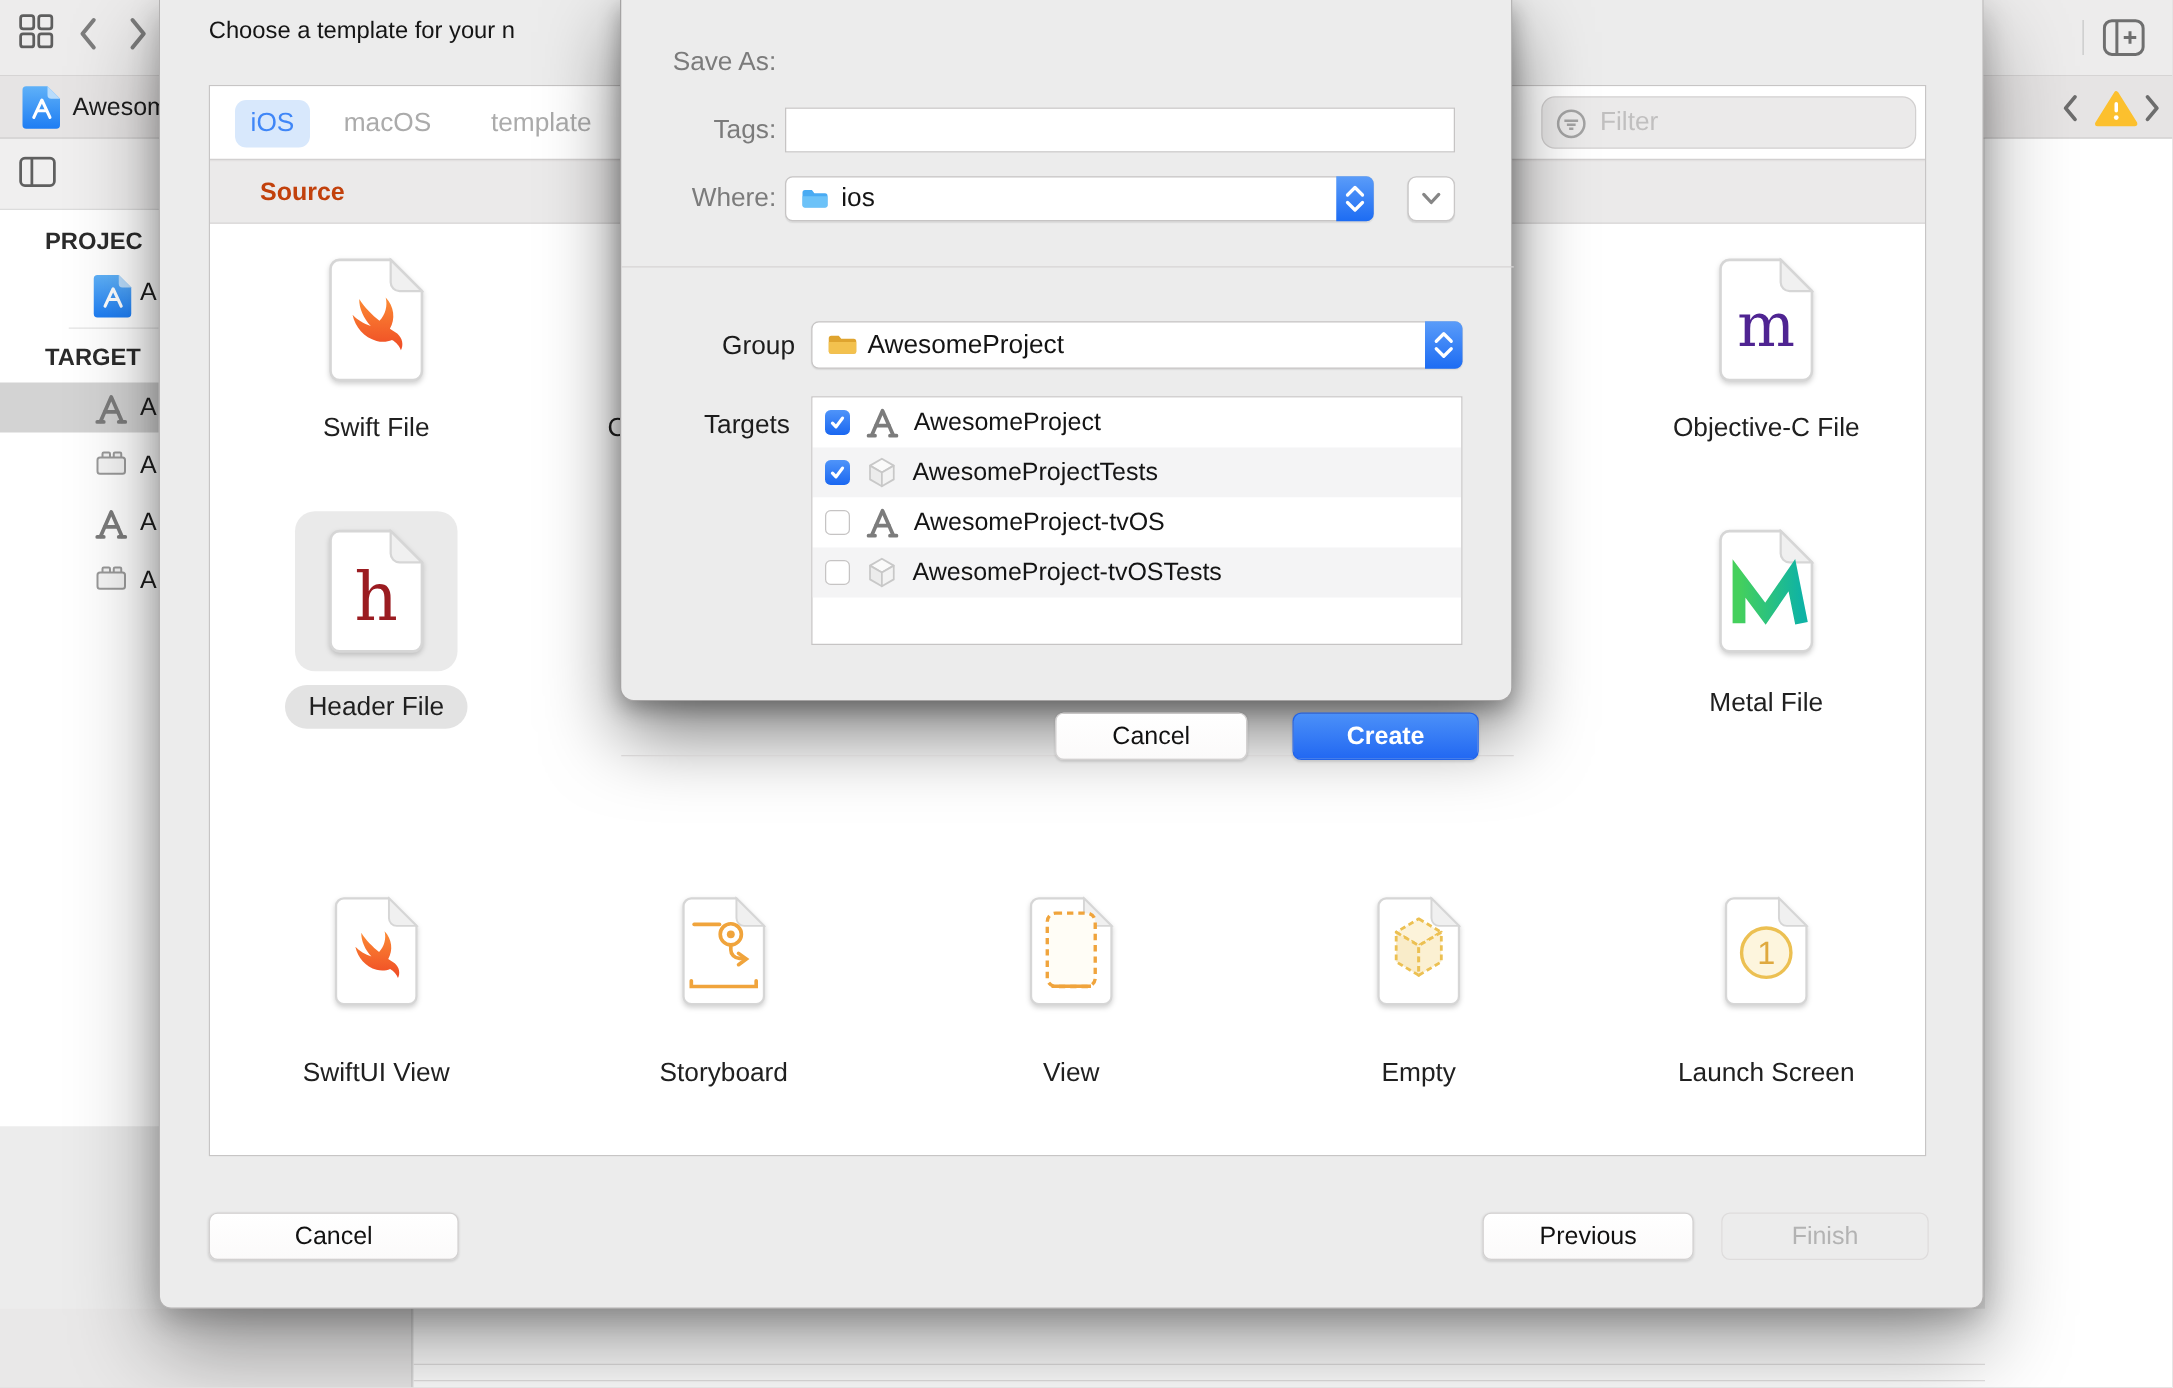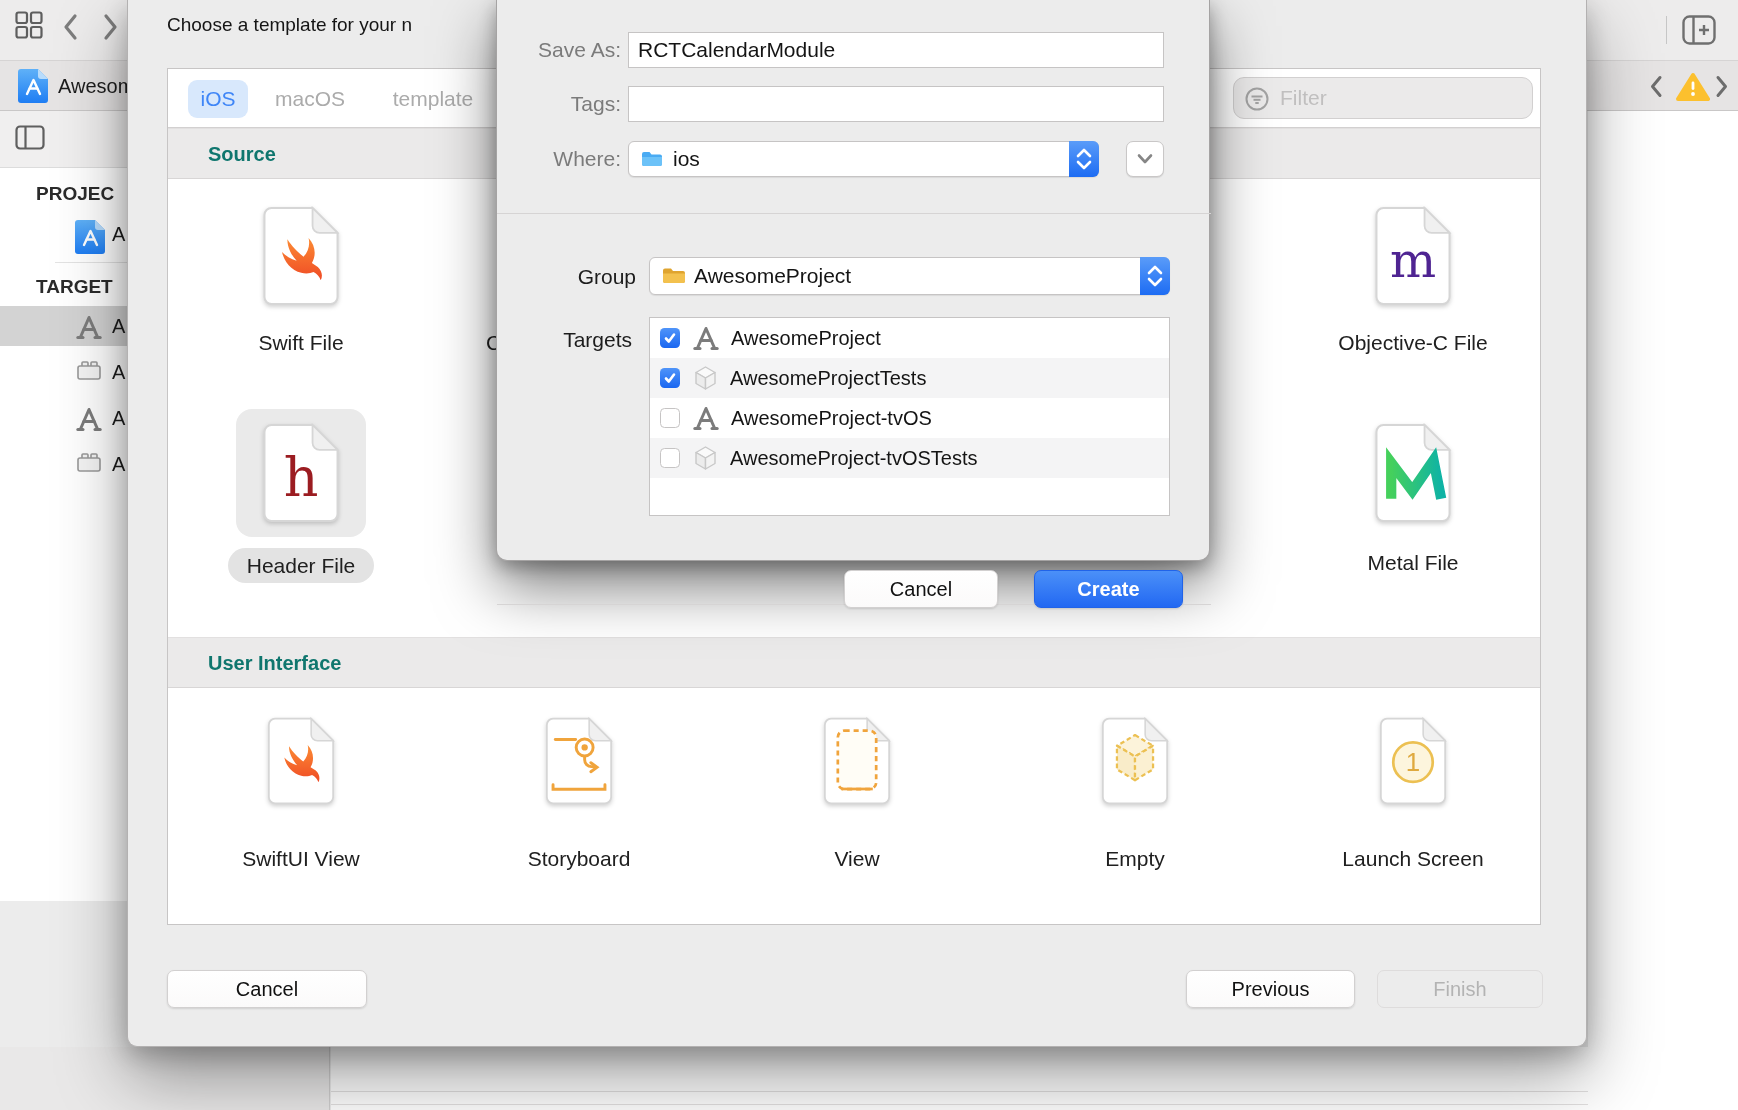--- a/index.html
+++ b/index.html
@@ -35,21 +35,21 @@
   .ptab{position:absolute;top:11px;height:38px;line-height:38px;font-size:21px;color:#ababab;text-align:center;border-radius:9px;}
   .ptab.sel{left:20px;width:60px;background:#d8e8fc;color:#3f86f7;}
   .ptab.t1{left:100px;width:84px;}
   .ptab.t2{left:215px;width:100px;}
   .filter{position:absolute;left:1065px;top:8px;width:300px;height:42px;border:1px solid #d2d0d0;border-radius:11px;background:#ebeaea;}
   .filter .ico{left:10px;top:8px;}
   .filter input{position:absolute;left:44px;top:4px;width:240px;height:32px;border:none;outline:none;background:transparent;
                 font-size:21px;color:#3a3a3a;font-family:"Liberation Sans",sans-serif;}
   .filter input::placeholder{color:#c0bfbf;}
   .band{position:absolute;left:0;width:1372px;height:51px;background:#ebeaea;border-bottom:1px solid #d8d6d6;border-top:1px solid #e2e0e0;}
-  .band span{position:absolute;left:40px;top:0;height:50px;line-height:50px;font-size:20px;font-weight:bold;color:#0f766e;}
+  .band span{position:absolute;left:40px;top:0;height:50px;line-height:50px;font-size:20px;font-weight:bold;color:#c2410c;}
   .tcard{position:absolute;width:240px;}
   .t-ibox{position:absolute;left:50%;transform:translateX(-50%);top:0;filter:drop-shadow(0 2px 2px rgba(0,0,0,.18));}
   .t-label{position:absolute;left:0;width:240px;text-align:center;font-size:21px;color:#202020;white-space:nowrap;}
   .t-label .pill{display:inline-block;background:#e3e3e3;border-radius:18px;height:35px;line-height:35px;padding:0 19px;}
   .selbox{position:absolute;left:55px;width:130px;height:128px;background:#eaeaea;border-radius:16px;}
   .t-frag{position:absolute;font-size:21px;color:#202020;}
 
   .btn{position:absolute;height:38px;line-height:36px;text-align:center;font-size:20px;color:#111;
        background:linear-gradient(#ffffff,#fbfafa);border:1px solid #d2d0d0;border-radius:7px;
        box-shadow:0 1px 2px rgba(0,0,0,.12);cursor:default;}
@@ -226,23 +226,20 @@
                 <path d="M7.5,10.5 h11"></path>
                 <path d="M9.5,13.8 h7"></path>
                 <path d="M11.3,17 h3.4"></path>
               </svg></span>
           <input placeholder="Filter" style="">
         </div>
       </div>
       <div class="band" style="top:59px">
         <span>Source</span>
       </div>
-      <div class="band" style="top:568px">
-        <span>User Interface</span>
-      </div>
       <div id="cards">
           <div class="tcard" style="left: 13px; top: 137px; height: 165px;">
             <div class="t-ibox" style="width:77px;height:100px"><svg width="100%" height="100%" viewBox="0 0 60 78">
                 <path d="M7,1.5 H39 L58.5,21 V71 a5.5,5.5 0 0 1 -5.5,5.5 H7 A5.5,5.5 0 0 1 1.5,71 V7 A5.5,5.5 0 0 1 7,1.5 Z" fill="#fff" stroke="#d6d6d6" stroke-width="1.6"></path>
                 <path d="M39,1.5 L58.5,21 H44.5 A5.5,5.5 0 0 1 39,15.5 Z" fill="#f0f0f0" stroke="#d6d6d6" stroke-width="1.4"></path>
                 <defs>
                   <linearGradient id="sw" x1="0" y1="0" x2="0" y2="1">
                     <stop offset="0" stop-color="#fc8b34"></stop>
                     <stop offset="1" stop-color="#ef4b25"></stop>
                   </linearGradient>
@@ -344,21 +341,20 @@
           </div>
         </div>
     </div>
     <div class="btn" style="left:39px;top:970px;width:200px">Cancel</div>
     <div class="btn" style="left:1058px;top:970px;width:169px">Previous</div>
     <div class="btn disabled" style="left:1249px;top:970px;width:166px">Finish</div>
   </div>
 
   <div class="xsheet">
     <div class="sh-label" style="top:34px">Save As:</div>
-    <input class="sh-field" style="top: 32px;" value="RCTCalendarModule">
     <div class="sh-label" style="top:88px">Tags:</div>
     <input class="sh-field" style="top: 86px;" value="">
     <div class="sh-label" style="top:143px">Where:</div>
 
     <div class="sh-pop" style="left:131px;top:141px;width:471px">
       <span class="ico" style="left:12px;top:9px"><svg width="22" height="17" viewBox="0 0 22 17">
             <path d="M1,3 a2,2 0 0 1 2,-2 h5.5 l2,2.5 h8.5 a2,2 0 0 1 2,2 v7.5 a2,2 0 0 1 -2,2 h-16 a2,2 0 0 1 -2,-2 z" fill="#49abf3"></path>
             <path d="M1,6 h20 v7 a2,2 0 0 1 -2,2 h-16 a2,2 0 0 1 -2,-2 z" fill="#6cc2f8"></path>
           </svg></span>
       <span class="pop-text">ios</span>

